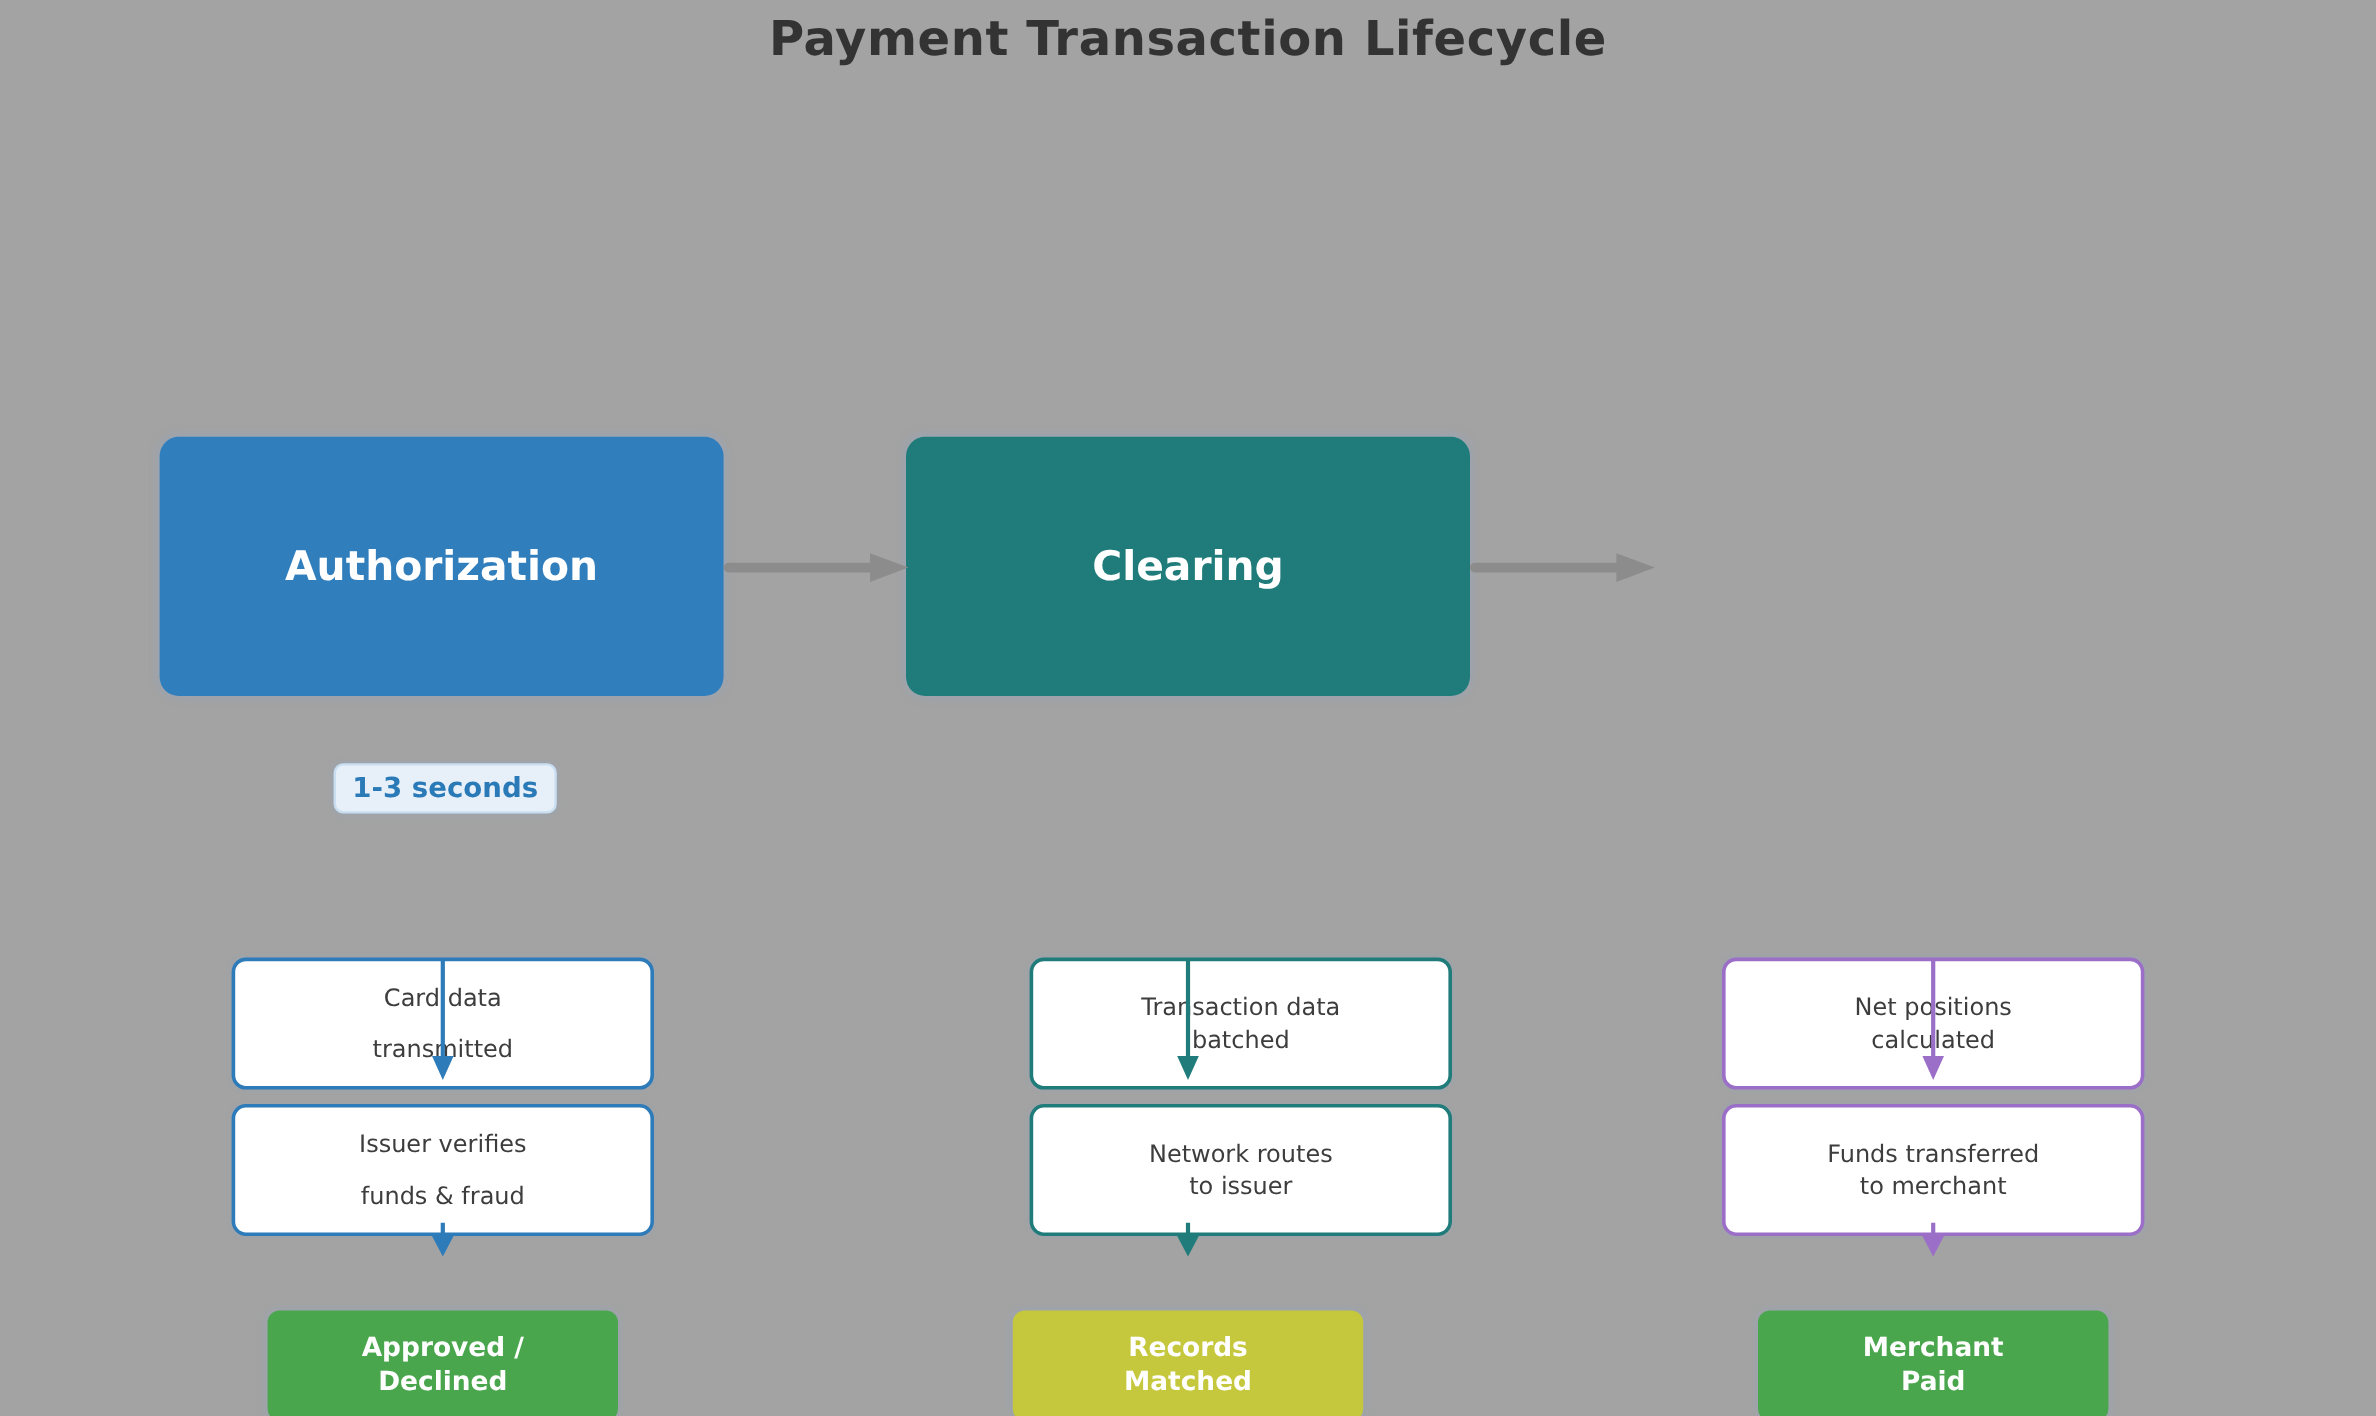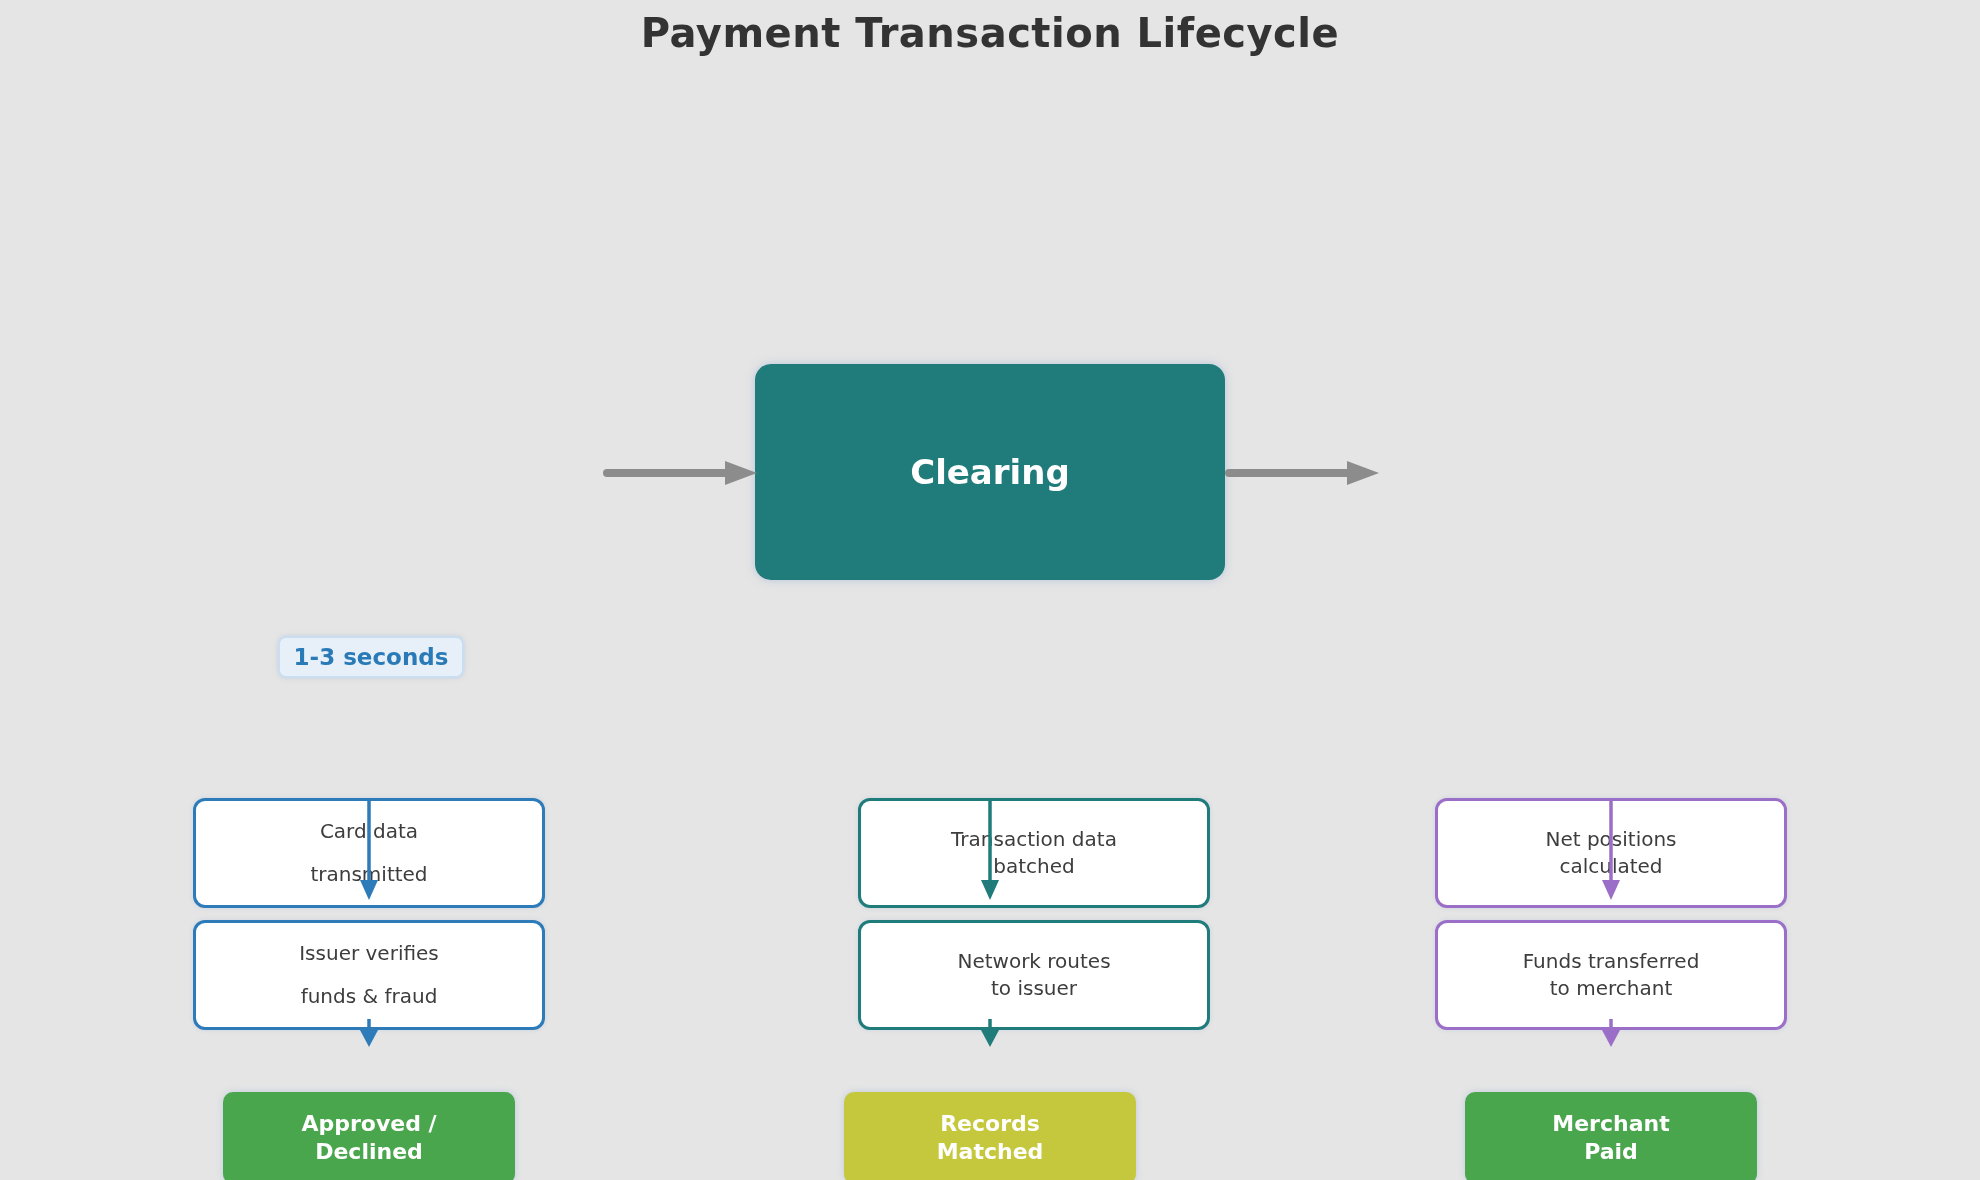--- a/index.html
+++ b/index.html
@@ -1,17 +1,17 @@
 <!DOCTYPE html>
 <html><head>
 <meta charset="utf-8">
 <style>
   html,body{margin:0;padding:0;background:#ffffff;}
   body{font-family:"DejaVu Sans","Liberation Sans",sans-serif;}
-  .canvas{position:relative;width:1980px;height:1180px;background:#e5e5e5;overflow:hidden;}
+  .canvas{position:relative;width:1980px;height:1180px;background:#a3a3a3;overflow:hidden;}
 
   .title{position:absolute;left:0;top:10px;width:1980px;text-align:center;
          font-size:40px;font-weight:bold;color:#333333;letter-spacing:0.5px;}
 
   
   .stage-box{position:absolute;top:364px;width:470px;height:216px;border-radius:16px;
              display:flex;align-items:center;justify-content:center;
              box-shadow:0 0 8px rgba(140,170,210,0.5);}
   .stage-box .stage-label{color:#ffffff;font-weight:bold;font-size:34px;}
   .box-a{left:133px;background:#317ebc;}
@@ -65,20 +65,23 @@
   .col-b .outcome-box{left:844px;background:#c5c83c;}
   .col-c .outcome-box{left:1465px;background:#4aa64d;}
 </style>
 </head>
 <body>
 
 <div class="canvas">
 
   <div class="title">Payment Transaction Lifecycle</div>
 
+  <div class="stage-box box-a">
+    <span class="stage-label">Authorization</span>
+  </div>
   <div class="stage-box box-b">
     <span class="stage-label">Clearing</span>
   </div>
 
   <svg class="h-arrow h-arrow-1" viewBox="0 0 156 28">
     <line x1="6" y1="14" x2="126" y2="14" stroke="#8c8c8c" stroke-width="8" stroke-linecap="round"></line>
     <polygon points="124,2 124,26 156,14" fill="#8c8c8c"></polygon>
   </svg>
   <svg class="h-arrow h-arrow-2" viewBox="0 0 156 28">
     <line x1="6" y1="14" x2="126" y2="14" stroke="#8c8c8c" stroke-width="8" stroke-linecap="round"></line>

